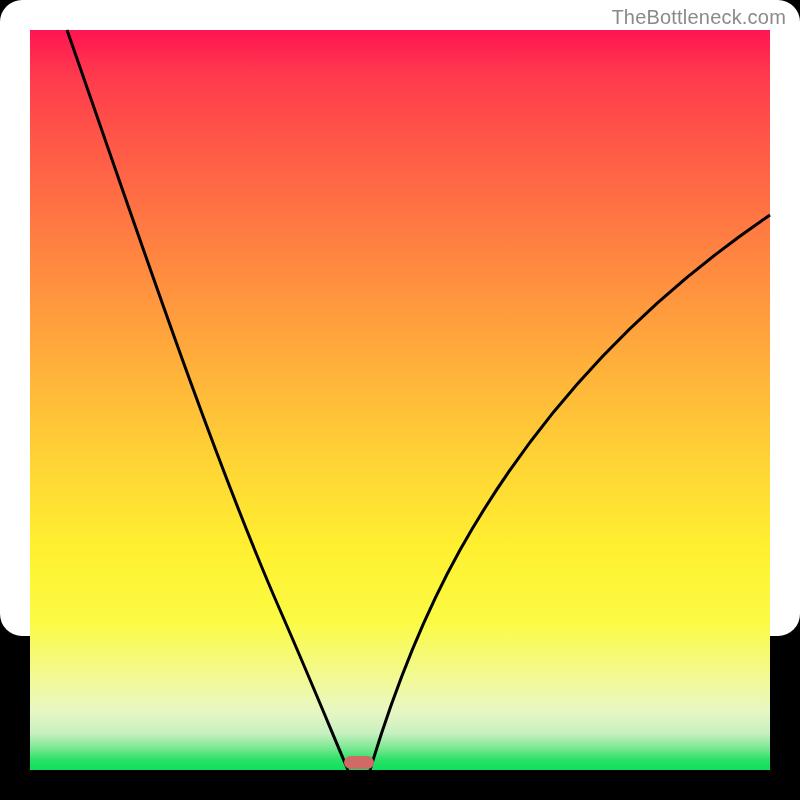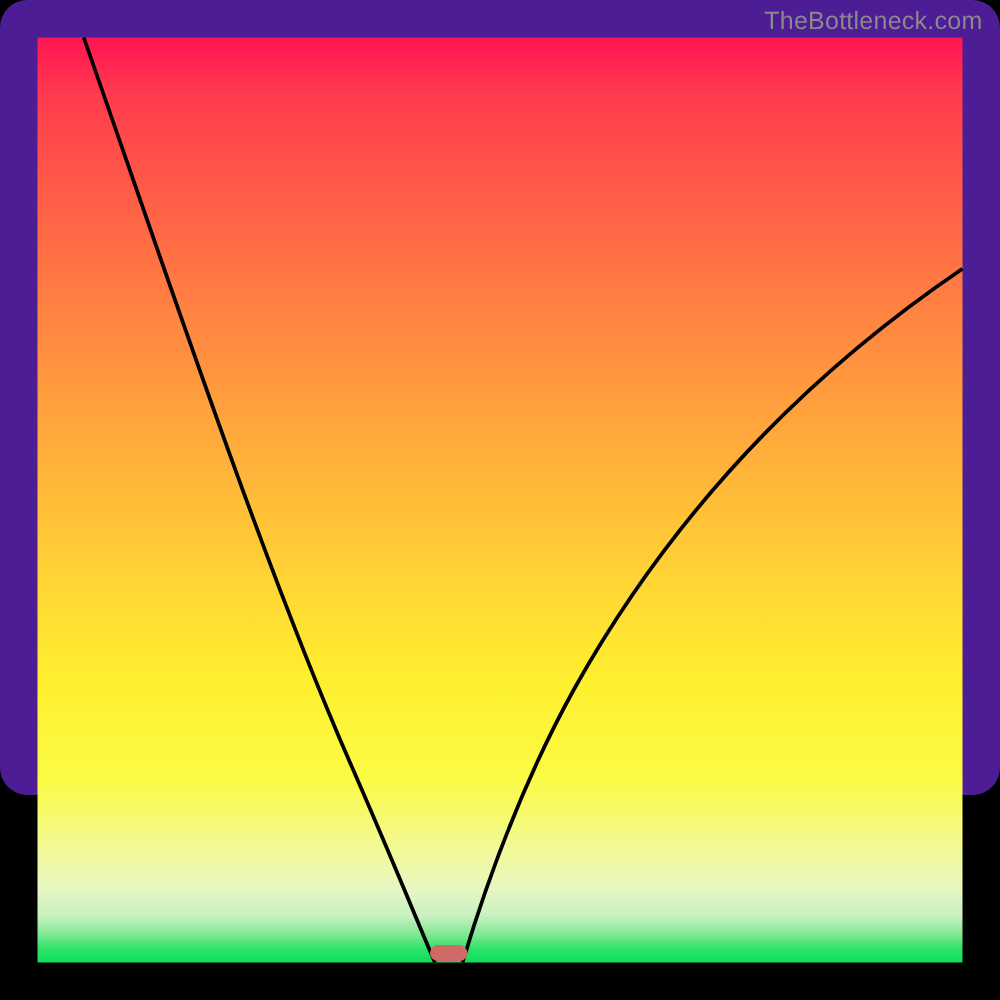--- a/index.html
+++ b/index.html
@@ -8,21 +8,21 @@
     width: 800px;
     height: 800px;
     overflow: hidden;
     background: #000;
     font-family: Arial, Helvetica, sans-serif;
   }
   .frame {
     position: relative;
     width: 800px;
     height: 636px;
-    background: #4c1d95;
+    background: #ffffff;
     border-radius: 22px;
   }
   .plot {
     position: absolute;
     left: 30px;
     top: 30px;
     width: 740px;
     height: 740px;
     background: linear-gradient(
       to bottom,

